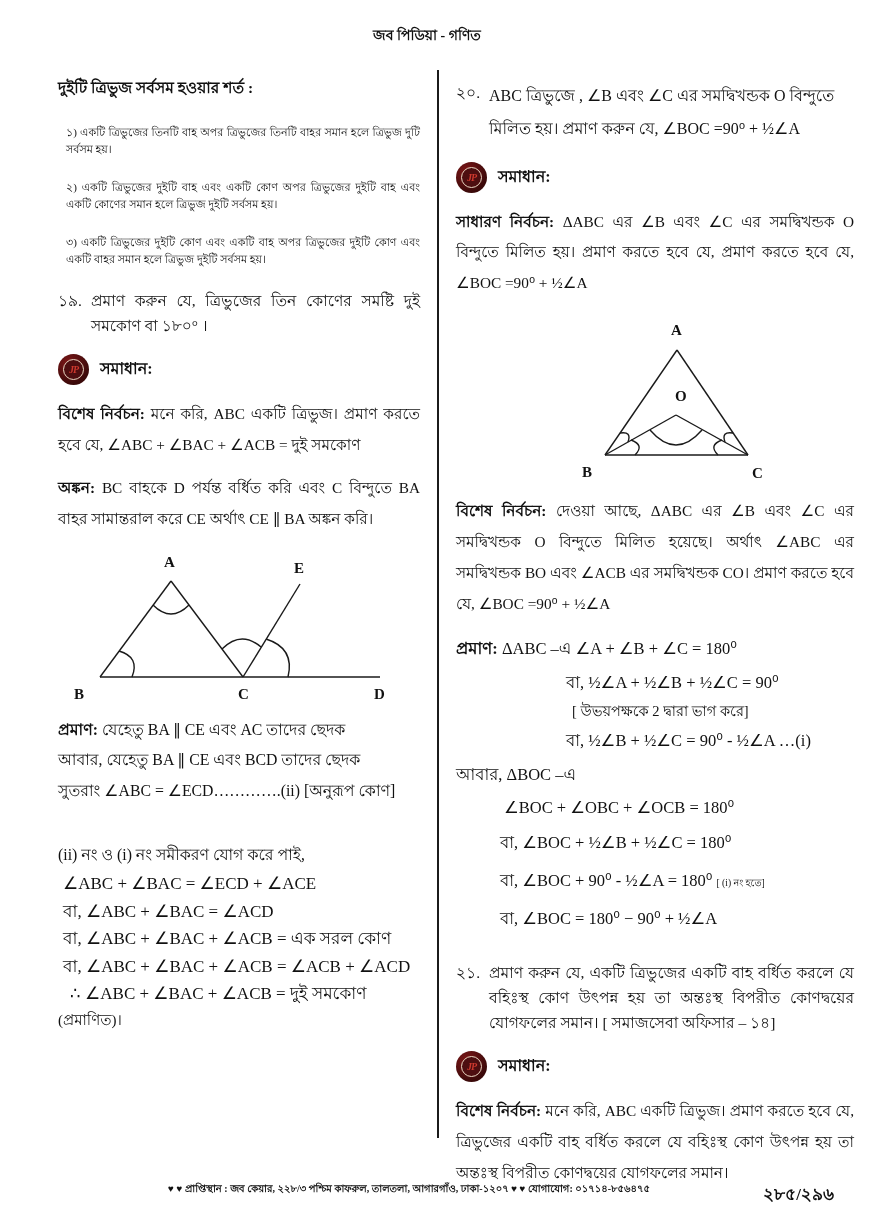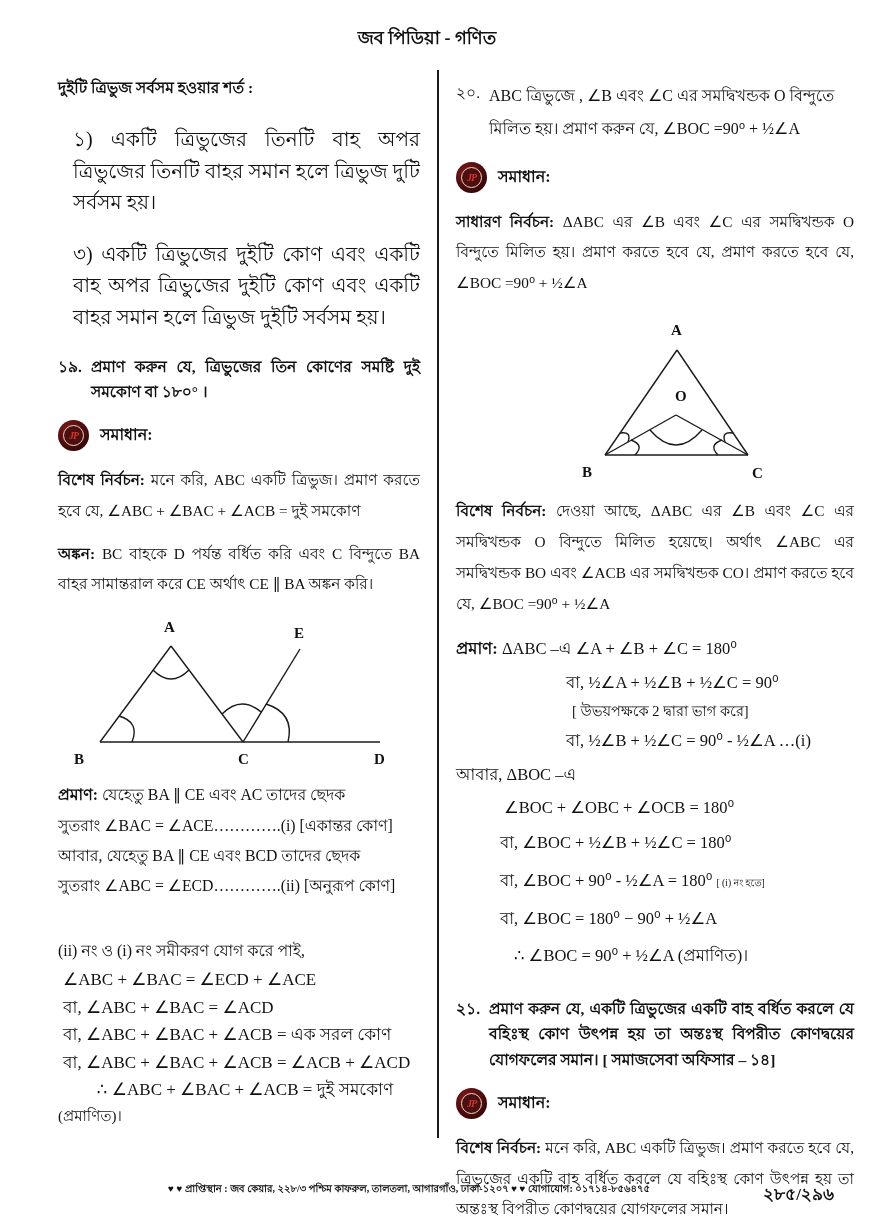--- a/index.html
+++ b/index.html
@@ -3,34 +3,34 @@
 <meta charset="utf-8">
 <style>
   html,body{margin:0;padding:0;background:#ffffff;}
   .page{
     position:relative;width:870px;height:1230px;background:#ffffff;
     font-family:"Liberation Serif","DejaVu Sans",serif;color:#111;
     overflow:hidden;
   }
   .header-title{
     position:absolute;top:24px;left:0;right:16px;text-align:center;
-    font-weight:bold;font-size:18px;
+    font-weight:bold;font-size:14px;
   }
   .divider{
     position:absolute;left:437px;top:70px;width:2px;height:1068px;background:#1b1b1b;
   }
   .col{position:absolute;top:74px;}
   .col-left{left:58px;width:362px;}
   .col-right{left:456px;width:398px;}
 
   .colhead{font-weight:bold;font-size:15.5px;margin:2px 0 22px 0;}
-  .cond{font-size:20px;line-height:1.58;text-align:justify;margin:0 0 20px 15px;}
+  .cond{font-size:11px;line-height:1.58;text-align:justify;margin:0 0 20px 8px;}
 
   .qblock{display:flex;font-size:15.5px;line-height:1.62;margin:6px 0 14px 0;}
-  .qblock.bold{font-weight:bold;}
+  .qblock.bold{font-weight:normal;}
   .qnum{flex:none;min-width:33px;}
   .qtext{flex:1;text-align:justify;}
   .q20 .qtext{font-size:16px;line-height:2.05;text-align:left;}
 
   .jprow{display:flex;align-items:center;gap:11px;margin:16px 0 14px 0;}
   .jp{
     width:31px;height:31px;border-radius:50%;flex:none;
     background:radial-gradient(circle at 35% 30%, #7e1718, #3a0909 72%);
     display:flex;align-items:center;justify-content:center;
   }
@@ -41,21 +41,21 @@
   }
   .sol{font-weight:bold;font-size:16px;}
 
   .para{font-size:15.3px;line-height:2.02;text-align:justify;margin:0 0 12px 0;}
   .para b{font-size:15.3px;}
   .mt6{margin-top:6px;}
 
   .pline{font-size:15.8px;line-height:1.92;margin:0;}
   .gap10{margin-top:10px;} .gap16{margin-top:0;} .gap20{margin-top:34px;}
   .peq{font-size:17px;line-height:1.62;margin:0;padding-left:5px;}
-  .peq.therefore{padding-left:12px;text-align:center;}
+  .peq.therefore{padding-left:12px;}
   .pdone{font-size:15px;line-height:1.7;margin:0;}
 
   .req{font-size:16.5px;line-height:2.0;margin:0;}
   .ind-a{padding-left:110px;line-height:2.15;}
   .ind-b{padding-left:48px;}
   .ind-c{padding-left:44px;line-height:2.3;}
   .ind-d{padding-left:58px;line-height:2.2;}
   .bracket-note{font-size:14.5px;padding-left:116px;line-height:1.55;margin:0;}
   .small-note{font-size:9.5px;}
 
@@ -72,20 +72,21 @@
 <div class="page">
 
   <div class="header-title">জব পিডিয়া - গণিত</div>
 
   <div class="divider"></div>
 
   <div class="col col-left">
     <div class="colhead">দুইটি ত্রিভুজ সর্বসম হওয়ার শর্ত :</div>
 
     <p class="cond">১) একটি ত্রিভুজের তিনটি বাহ অপর ত্রিভুজের তিনটি বাহর সমান হলে ত্রিভুজ দুটি সর্বসম হয়।</p>
+    <p class="cond">২) একটি ত্রিভুজের দুইটি বাহ এবং একটি কোণ অপর ত্রিভুজের দুইটি বাহ এবং একটি কোণের সমান হলে ত্রিভুজ দুইটি সর্বসম হয়।</p>
     <p class="cond">৩) একটি ত্রিভুজের দুইটি কোণ এবং একটি বাহ অপর ত্রিভুজের দুইটি কোণ এবং একটি বাহর সমান হলে ত্রিভুজ দুইটি সর্বসম হয়।</p>
 
     <div class="qblock bold">
       <span class="qnum">১৯.</span>
       <span class="qtext">প্রমাণ করুন যে, ত্রিভুজের তিন কোণের সমষ্টি দুই সমকোণ বা ১৮০° ।</span>
     </div>
 
     <div class="jprow">
       <span class="jp">
           <span class="jp-inner">JP</span>
@@ -107,21 +108,20 @@
       <path d="M 164 102 Q 183 83 203 100"></path>
       <path d="M 208 92 Q 237 101 230 130"></path>
       <text x="106" y="20">A</text>
       <text x="236" y="26">E</text>
       <text x="16" y="152">B</text>
       <text x="180" y="152">C</text>
       <text x="316" y="152">D</text>
     </svg>
 
     <p class="pline"><b>প্রমাণ: </b><span>যেহেতু BA ∥ CE এবং AC তাদের ছেদক</span></p>
-    <p class="pline">সুতরাং ∠BAC = ∠ACE………….(i) [একান্তর কোণ]</p>
     <p class="pline gap16">আবার, যেহেতু BA ∥ CE এবং BCD তাদের ছেদক</p>
     <p class="pline">সুতরাং ∠ABC = ∠ECD………….(ii) [অনুরূপ কোণ]</p>
     <p class="pline gap20">(ii) নং ও (i) নং সমীকরণ যোগ করে পাই,</p>
     <p class="peq gap10">∠ABC + ∠BAC =  ∠ECD + ∠ACE</p>
     <p class="peq">বা, ∠ABC + ∠BAC =  ∠ACD</p>
     <p class="peq">বা, ∠ABC + ∠BAC + ∠ACB = এক সরল কোণ</p>
     <p class="peq">বা, ∠ABC + ∠BAC + ∠ACB = ∠ACB + ∠ACD</p>
     <p class="peq therefore">∴ ∠ABC + ∠BAC + ∠ACB = দুই সমকোণ</p>
     <p class="pdone">(প্রমাণিত)।</p>
   </div>
@@ -163,21 +163,20 @@
 
     <p class="req"><b>প্রমাণ: </b><span>ΔABC –এ ∠A + ∠B + ∠C = 180⁰</span></p>
     <p class="req ind-a">বা, ½∠A + ½∠B + ½∠C = 90⁰</p>
     <p class="bracket-note">[ উভয়পক্ষকে 2 দ্বারা ভাগ করে]</p>
     <p class="req ind-a">বা, ½∠B + ½∠C = 90⁰ - ½∠A …(i)</p>
     <p class="req gap10">আবার, ΔBOC –এ</p>
     <p class="req ind-b">∠BOC + ∠OBC + ∠OCB = 180⁰</p>
     <p class="req ind-c">বা, ∠BOC + ½∠B + ½∠C =  180⁰</p>
     <p class="req ind-c"><span>বা, ∠BOC + 90⁰ - ½∠A  =  180⁰ </span><span class="small-note">[ (i) নং হতে]</span></p>
     <p class="req ind-c">বা, ∠BOC = 180⁰ − 90⁰ + ½∠A</p>
-    <p class="req ind-d">∴ ∠BOC = 90⁰ + ½∠A  (প্রমাণিত)।</p>
 
     <div class="qblock bold" style="margin-top:22px;">
       <span class="qnum">২১.</span>
       <span class="qtext">প্রমাণ করুন যে, একটি ত্রিভুজের একটি বাহ বর্ধিত করলে যে বহিঃস্থ কোণ উৎপন্ন হয় তা অন্তঃস্থ বিপরীত কোণদ্বয়ের যোগফলের সমান। [ সমাজসেবা অফিসার – ১৪]</span>
     </div>
 
     <div class="jprow">
       <span class="jp">
           <span class="jp-inner">JP</span>
         </span>

